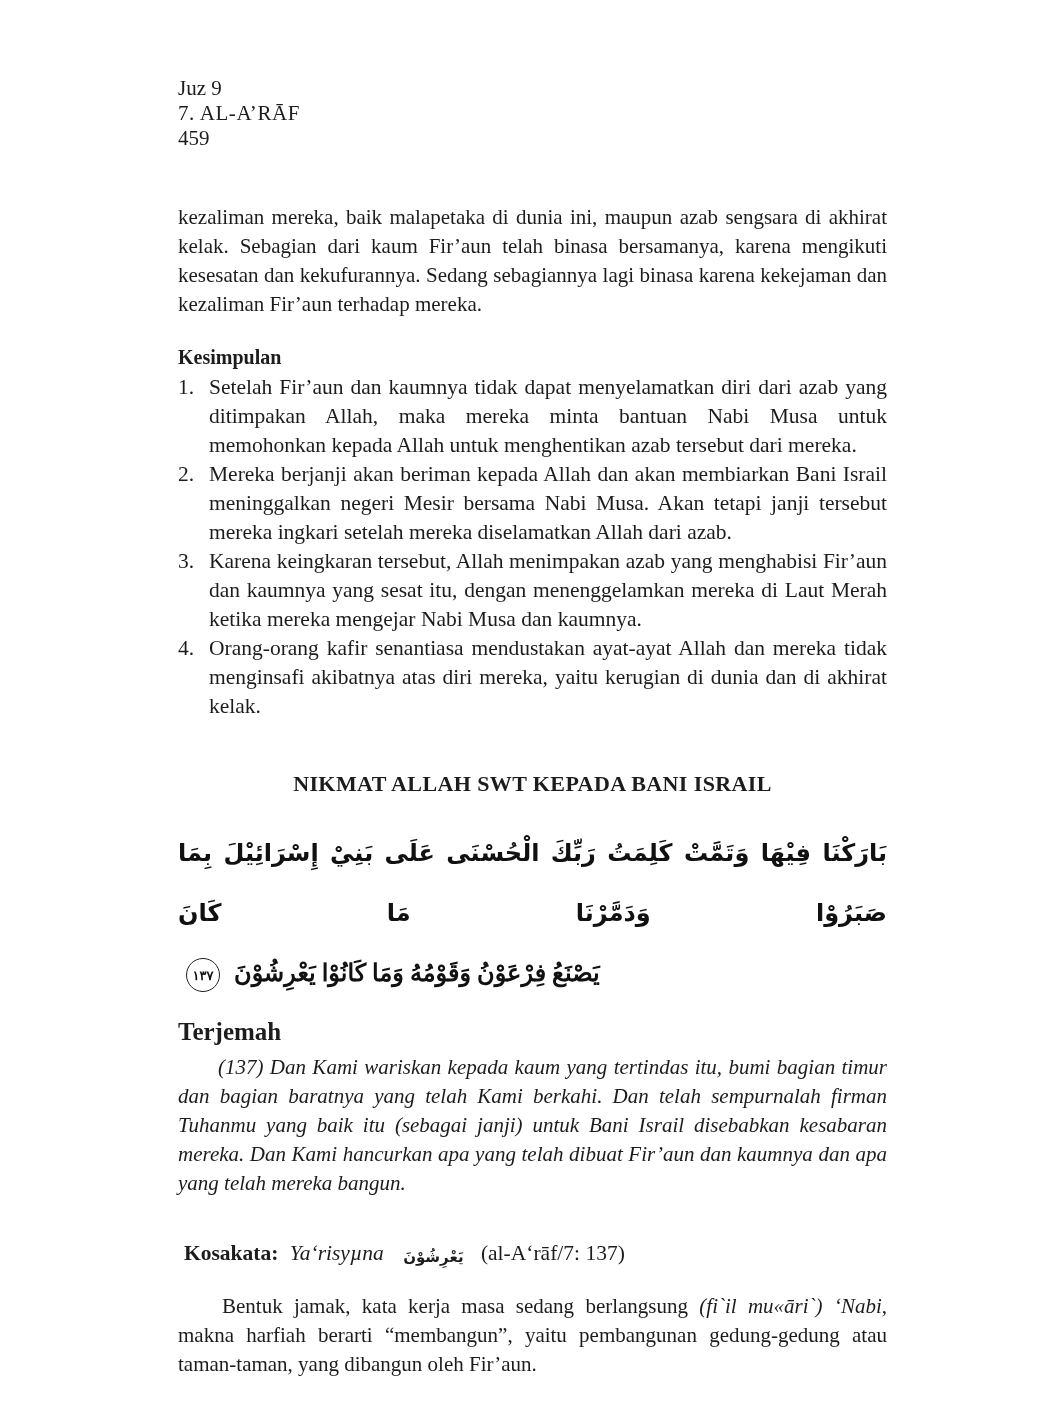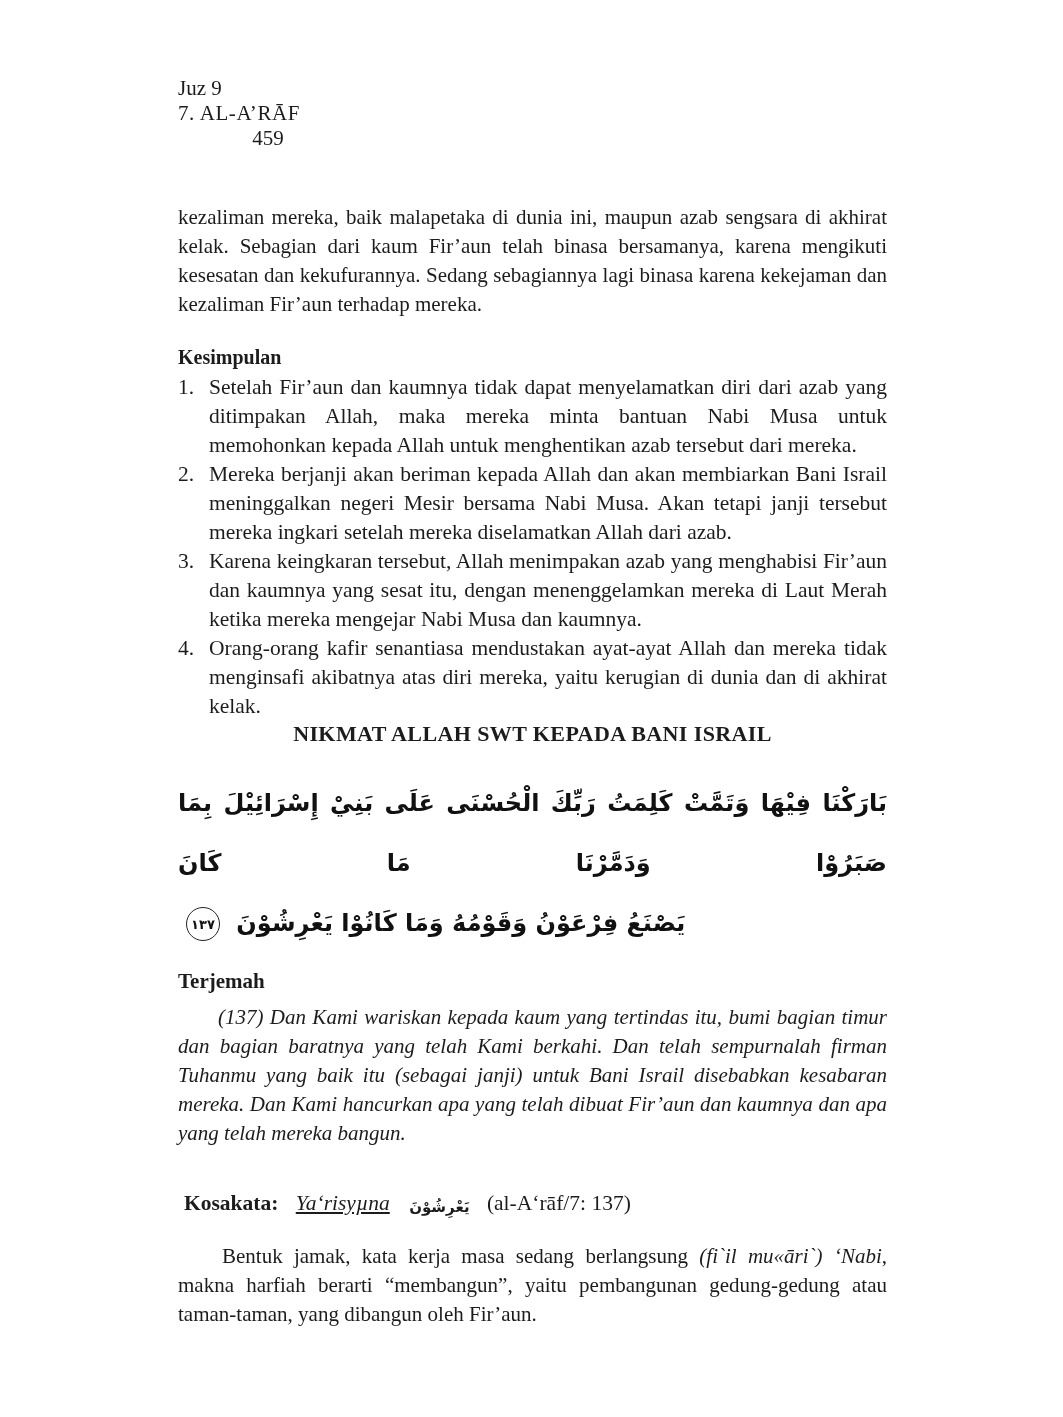--- a/index.html
+++ b/index.html
@@ -11,71 +11,71 @@
     overflow:hidden;
   }
   .page { padding:76px 176px 0 178px; }
 
   .page-header {
     display:flex; align-items:baseline;
     font-size:21px; margin-bottom:52px;flex-direction:column;
   }
   .h-left  { width:180px; text-align:left; }
   .h-center{ flex:1; text-align:left; letter-spacing:0.6px; }
-  .h-right { width:180px; text-align:center; }
+  .h-right { width:180px; text-align:left; }
 
   .para {
     font-size:21px; line-height:29px; text-align:justify;margin-top:7px;
   }
   .intro { margin-bottom:24px; }
 
   .kesimpulan-heading {
     font-size:20px; font-weight:bold; line-height:29px; margin-bottom:1px;
   }
   .list-item { display:flex; font-size:21.5px; line-height:29px; }
   .list-item .num { width:31px; flex:none; }
   .list-item .txt { flex:1; text-align:justify; }
 
   .section-title {
     text-align:center; font-weight:bold; font-size:22px;
-    margin-bottom:26px; letter-spacing:0.4px;
+    margin-top:50px; margin-bottom:26px; letter-spacing:0.4px;
   }
 
   .arabic-block { margin-bottom:14px; }
   .arabic-line {
     direction:rtl;
     font-family:"DejaVu Sans", sans-serif;
     font-weight:bold;
     font-size:24px;
     line-height:60px;
     text-align:justify;
     text-align-last:justify;
     color:#111;
   }
-  .arabic-line.last { text-align:center; text-align-last:left; }
+  .arabic-line.last { text-align:center; text-align-last:left;font-family:Liberation Serif, serif; }
   .ayah-badge {
     display:inline-flex; align-items:center; justify-content:center;
     width:34px; height:34px;
     border:1.7px solid #222; border-radius:50%;
     font-size:13px; font-weight:bold; line-height:1;
     vertical-align:middle; margin:0 8px;
   }
 
   .terjemah-heading {
-    font-size:21px; font-weight:bold; line-height:29px; margin-bottom:2px;
+    font-size:25px; font-weight:bold; line-height:29px; margin-bottom:2px;
   }
   .terjemah-text {
     font-style:italic; text-indent:40px; margin-bottom:38px;
   }
 
   .kosakata-line {
     font-size:21.5px; line-height:34px; margin-bottom:18px; padding-left:6px;
   }
   .kosakata-label { font-weight:bold; }
-  .kosakata-term  { font-style:italic; margin-left:12px;text-decoration:underline; }
+  .kosakata-term  { font-style:italic; margin-left:6px; }
   .kosakata-arabic {
     font-family:"DejaVu Sans", sans-serif; font-weight:bold;
     font-size:15px; direction:rtl; unicode-bidi:isolate;
     margin:0 12px 0 14px; vertical-align:-2px;
   }
   .kosakata-para { text-indent:44px; }
   .it { font-style:italic; }
 </style>
 </head>
 <body>

